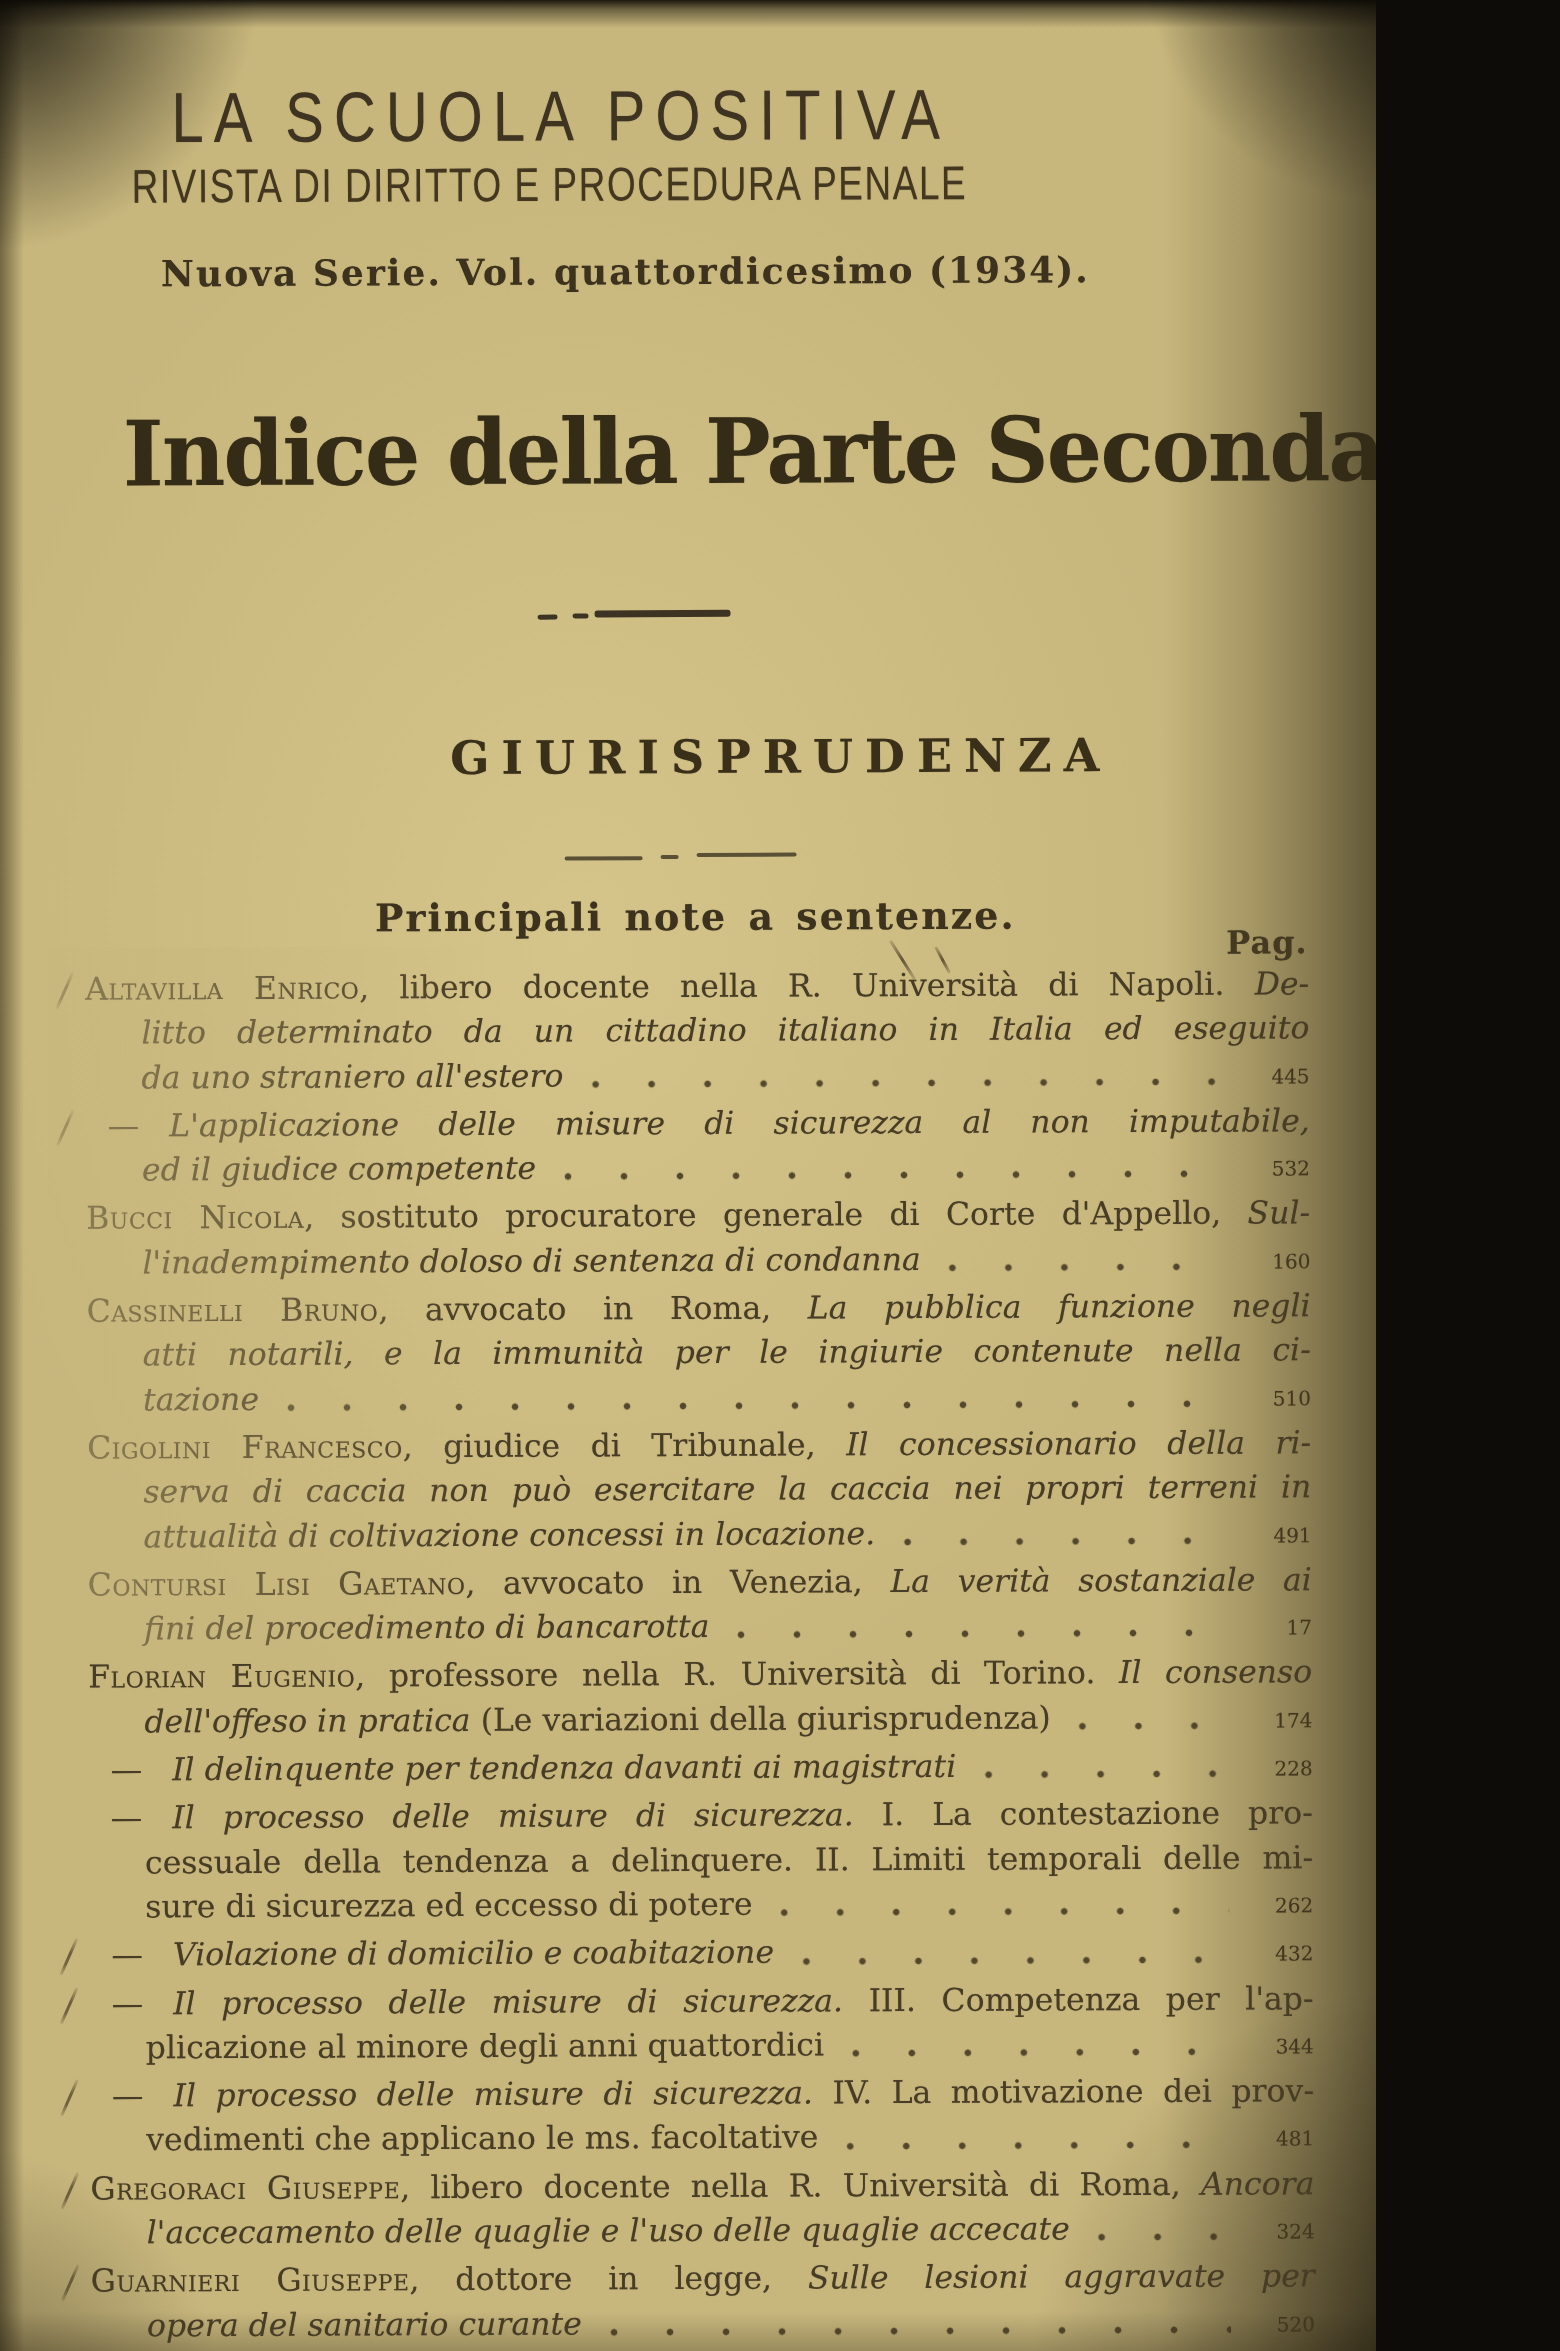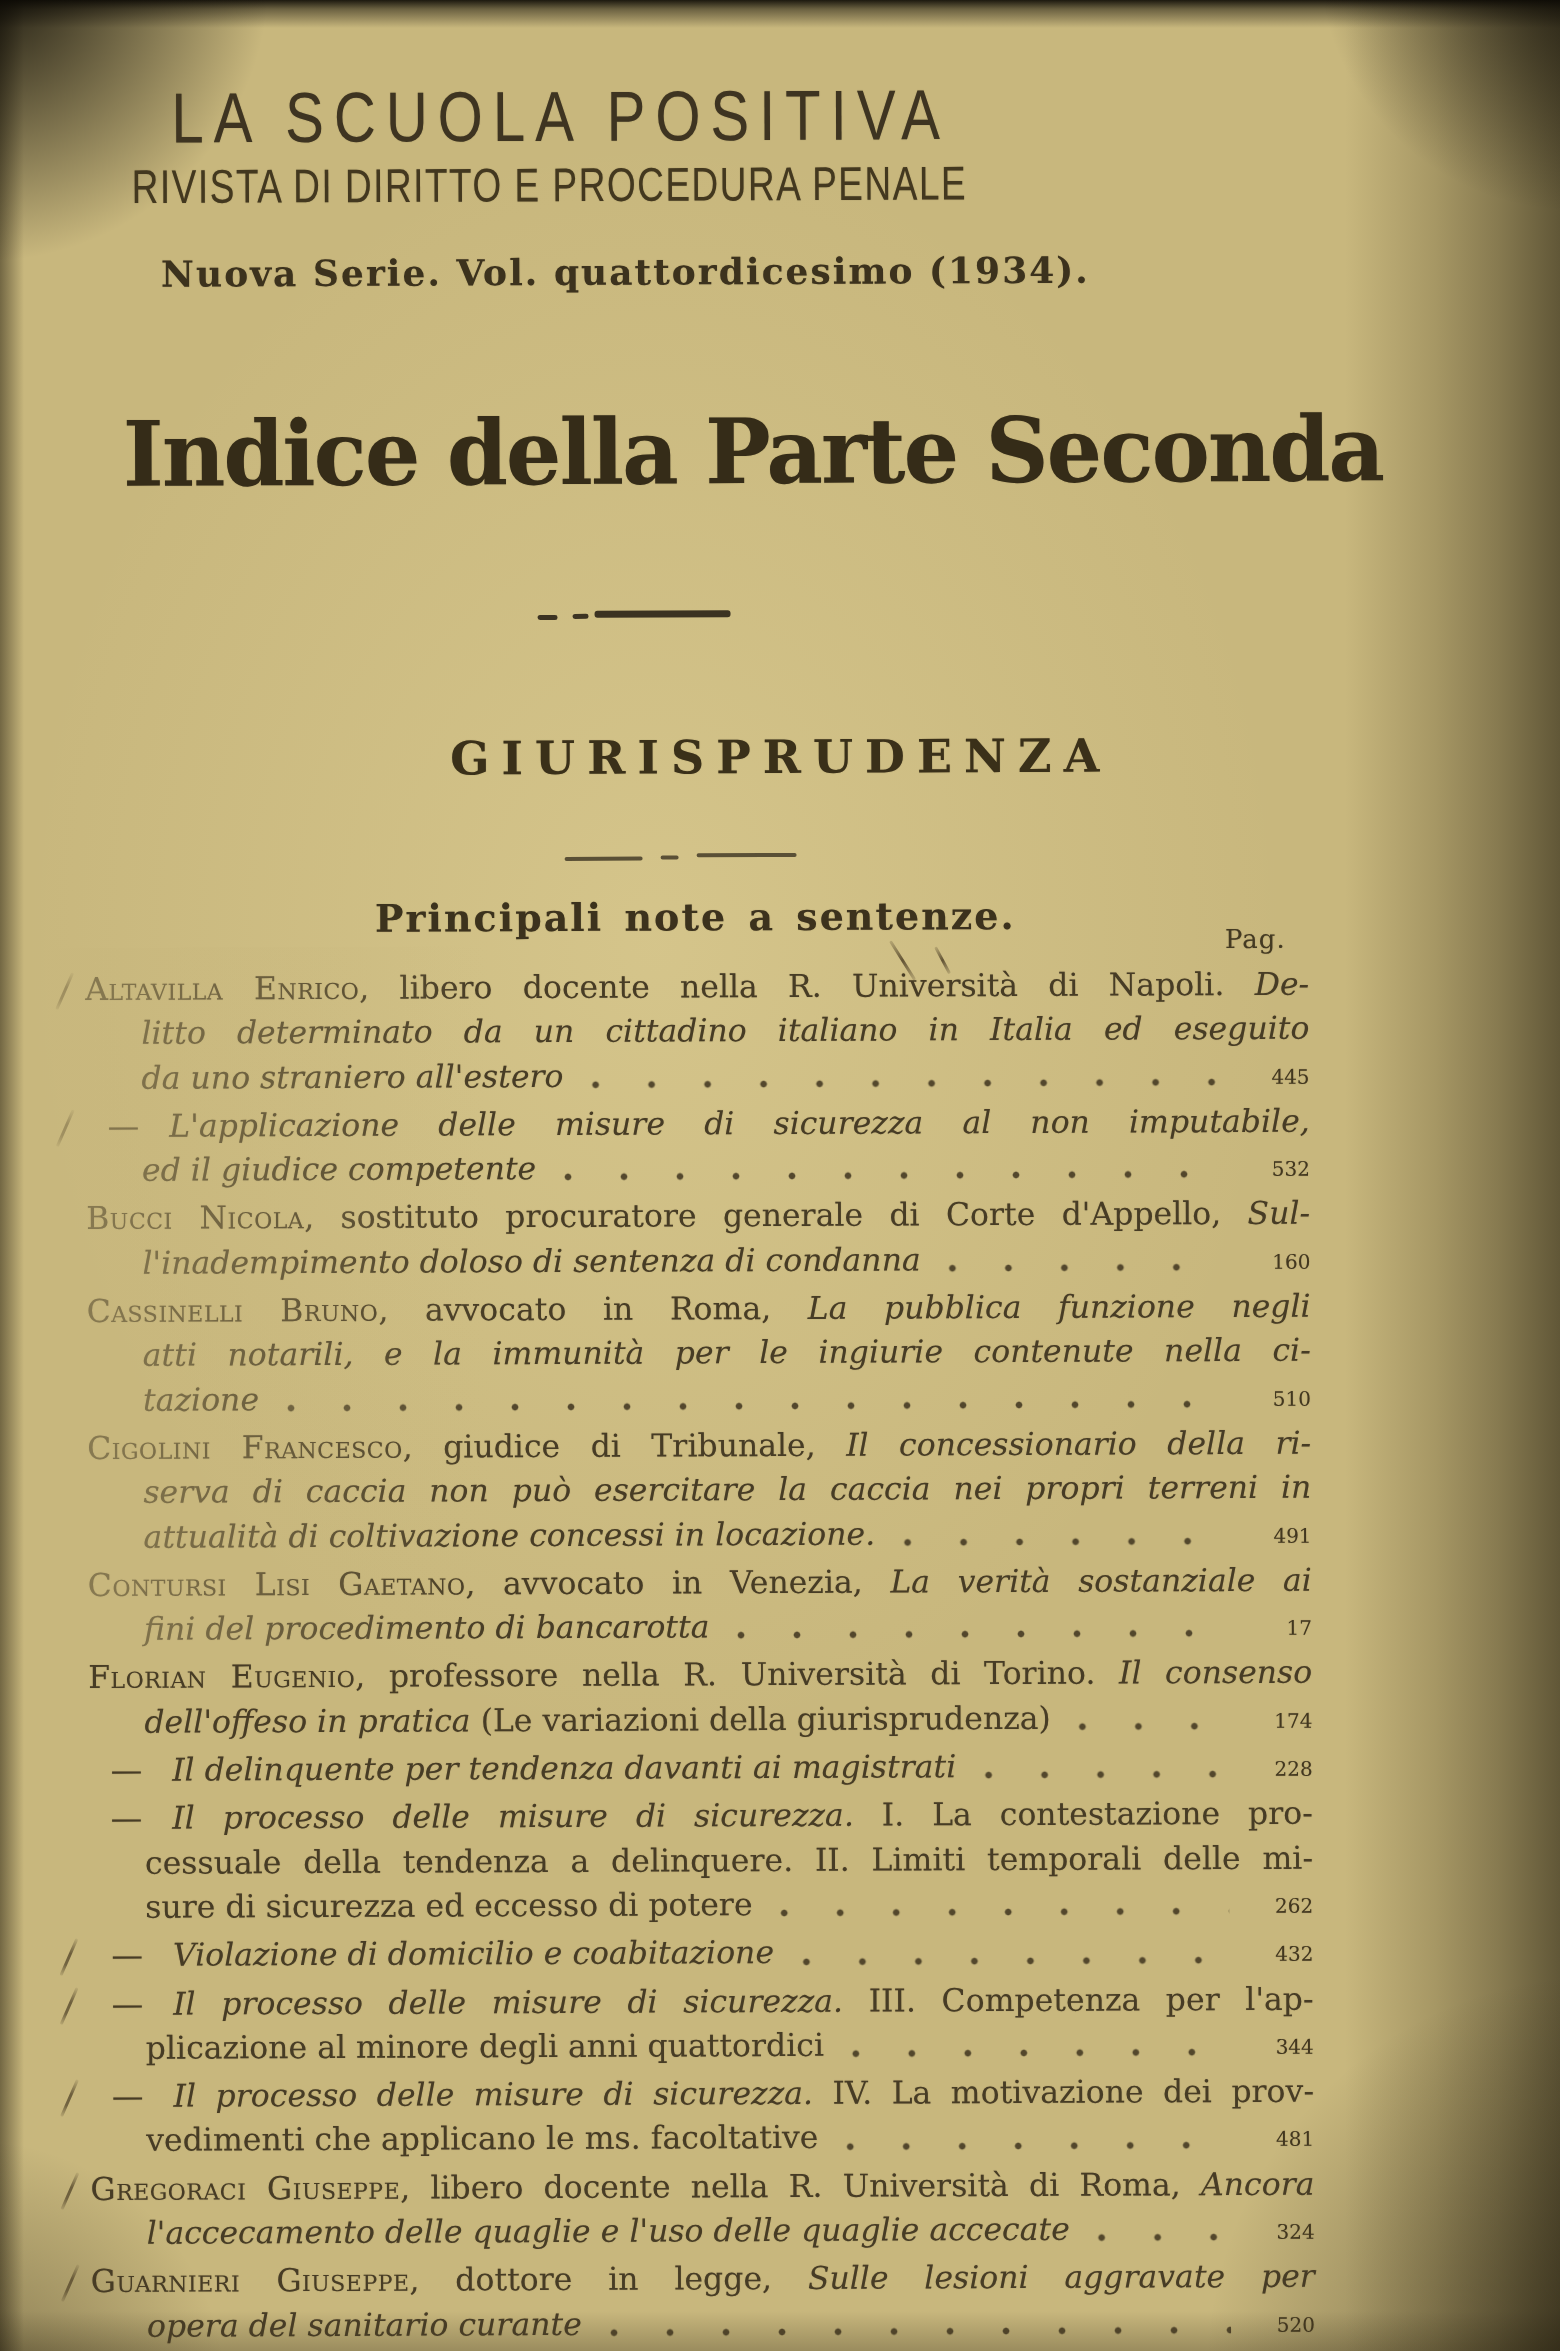--- a/index.html
+++ b/index.html
@@ -1,18 +1,18 @@
 <!DOCTYPE html>
 <html><head>
 <meta charset="utf-8">
 <style>
   html,body{margin:0;padding:0;background:#0e0c08;}
   .page{
     position:relative;
-    width:1560px;height:2351px;
+    width:1376px;height:2351px;
     overflow:hidden;
     font-family:"DejaVu Serif","Liberation Serif",serif;
     background-color:#c8b77d;
     background-image:
       radial-gradient(circle at -1% -1%, rgba(12,10,5,0.95) 0%, rgba(12,10,5,0) 10%),
       radial-gradient(circle at 101% -2%, rgba(12,10,5,0.75) 0%, rgba(12,10,5,0) 9%),
       radial-gradient(circle at 103% 101%, rgba(25,20,8,0.55) 0%, rgba(25,20,8,0) 14%),
       radial-gradient(circle at -2% 102%, rgba(25,20,8,0.4) 0%, rgba(25,20,8,0) 9%),
       linear-gradient(180deg, rgba(14,11,5,0.92) 0px, rgba(14,11,5,0.5) 9px, rgba(14,11,5,0) 28px),
       linear-gradient(90deg, rgba(30,24,10,0.5) 0px, rgba(30,24,10,0) 24px),
@@ -47,22 +47,22 @@
   .rule{position:absolute;background:#3c3322;border-radius:3px;}
   .section-title{
     position:absolute;left:452px;top:730px;
     font-weight:bold;font-size:46px;letter-spacing:12px;color:#3a3019;white-space:nowrap;
   }
   .subsection-title{
     position:absolute;left:376px;top:894px;
     font-weight:bold;font-size:38px;letter-spacing:2px;word-spacing:6px;color:#3c321d;white-space:nowrap;
   }
   .pag-label{
-    position:absolute;left:1226px;top:926px;width:84px;text-align:left;
-    font-weight:normal;font-size:26px;letter-spacing:1px;color:#443a22;
+    position:absolute;left:1226px;top:926px;width:84px;text-align:center;
+    font-weight:bold;font-size:32px;letter-spacing:1px;color:#443a22;
   }
   
   .index-list{position:absolute;left:58px;top:964px;width:1252px;}
   .line{position:relative;line-height:44.3px;font-size:31.5px;color:#473c25;}
   .just{text-align:justify;text-align-last:justify;}
   .leaderline{display:flex;align-items:baseline;white-space:nowrap;}
   .first{padding-left:28px;}
   .cont{padding-left:84px;}
   .dash{padding-left:50px;}
   .dashseg{margin-right:30px;font-style:normal;}

